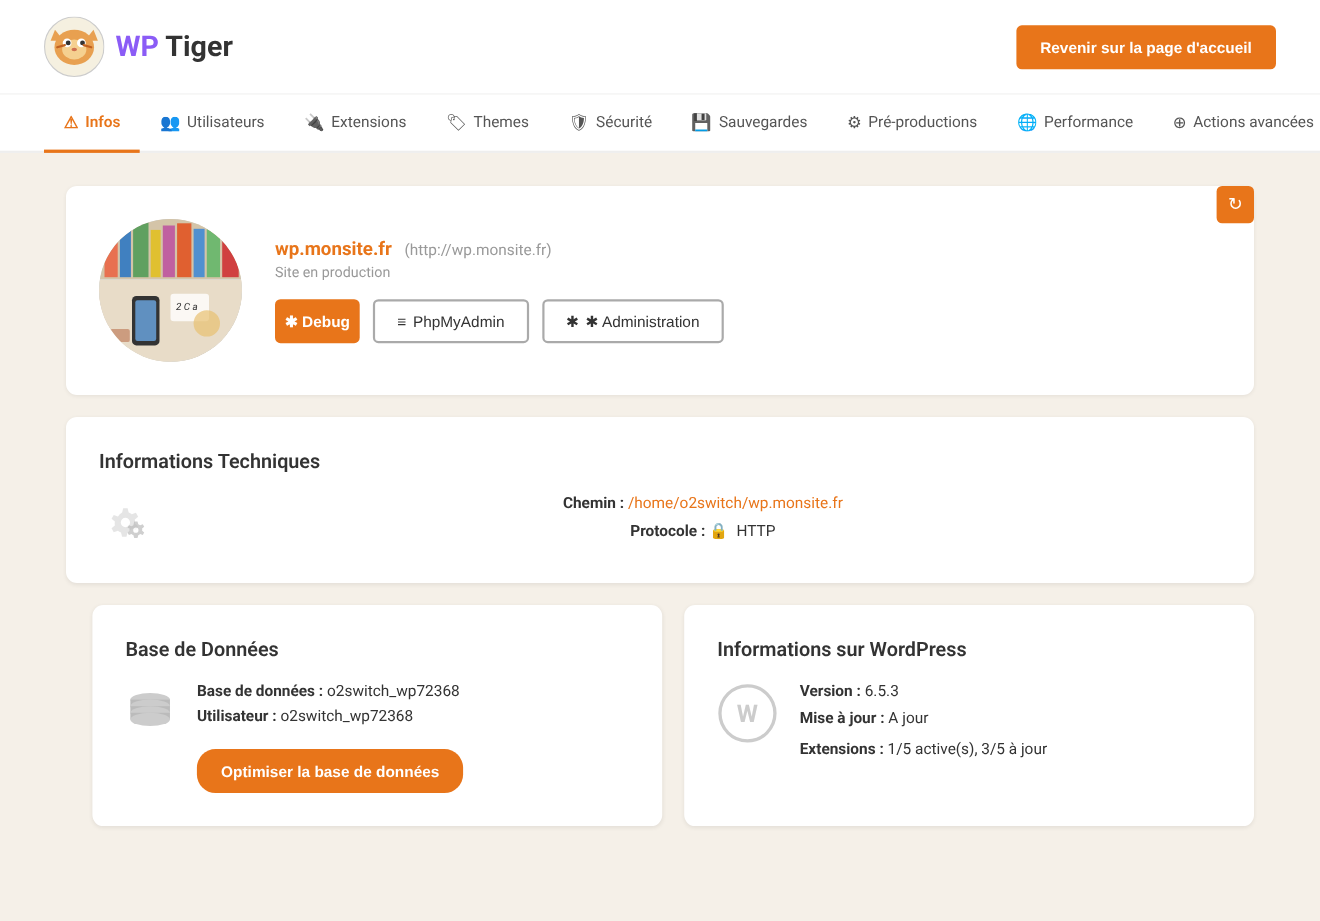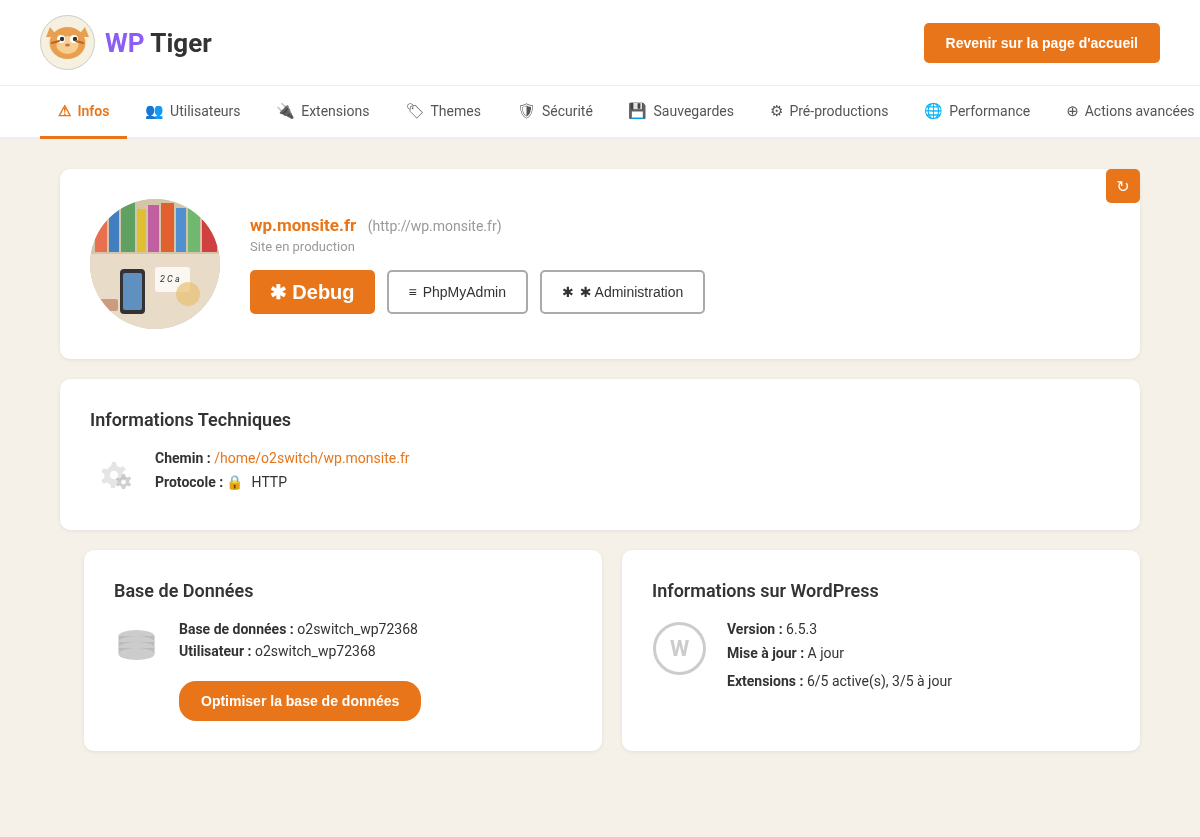--- a/index.html
+++ b/index.html
@@ -134,24 +134,24 @@
     }
     .btn-actions {
       display: flex;
       gap: 12px;
       flex-wrap: wrap;
     }
     .btn-orange {
       background: #e8751a;
       color: #fff;
       border: none;
-      padding: 10px 20px;
+      padding: 10px 9px;
       border-radius: 5px;
       cursor: pointer;
-      font-size: 20px;
+      font-size: 14px;
       font-weight: 600;
       display: flex;
       align-items: center;
       gap: 6px;
     }
     .btn-outline {
       background: #fff;
       color: #333;
       border: 2px solid #aaa;
       padding: 10px 20px;
@@ -184,21 +184,22 @@
     }
     .tech-card-title {
       font-size: 18px;
       font-weight: 600;
       margin-bottom: 20px;
       color: #333;
     }
     .tech-info {
       display: flex;
       align-items: flex-start;
-      gap: 15px;
+      gap: 28px;
+      text-align: center;
     }
     .gear-icon-group {
       position: relative;
       width: 50px;
       height: 50px;
       flex-shrink: 0;
     }
     .tech-rows {
       flex: 1;
     }
@@ -491,20 +492,20 @@
           <div class="wp-row">
             <span class="wp-label">Version :</span>
             <span>6.5.3</span>
           </div>
           <div class="wp-row">
             <span class="wp-label">Mise à jour :</span>
             <span>A jour</span>
           </div>
           <div class="wp-row" style="margin-top:12px;">
             <span class="wp-label">Extensions :</span>
-            <span>6/5 active(s), 3/5 à jour</span>
+            <span>1/5 active(s), 3/5 à jour</span>
           </div>
         </div>
       </div>
     </div>
 
   </div>
 </div>
 
 </body></html>

